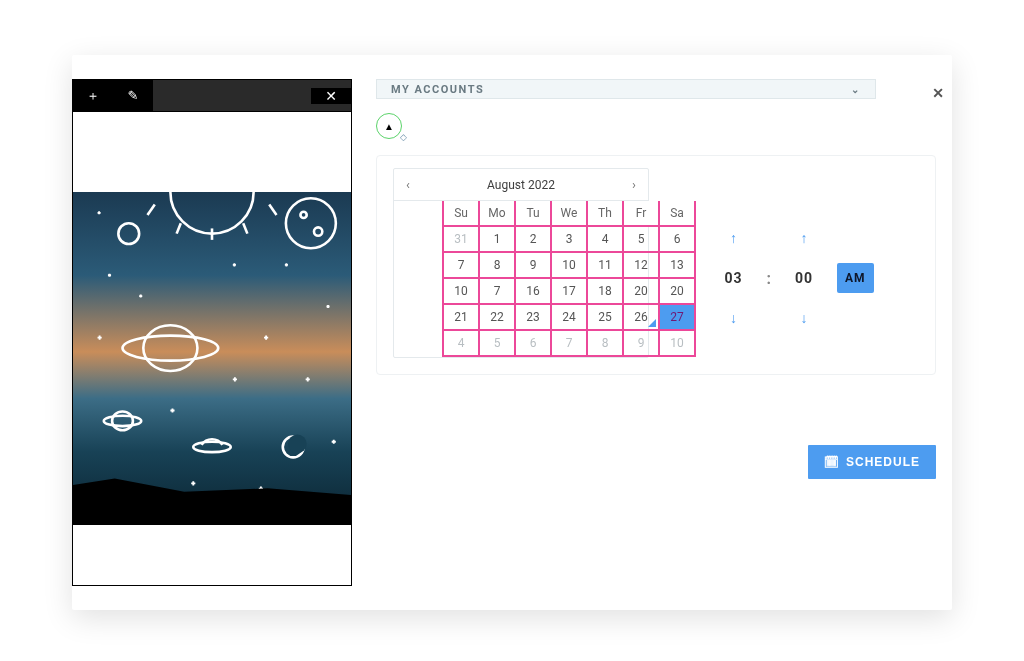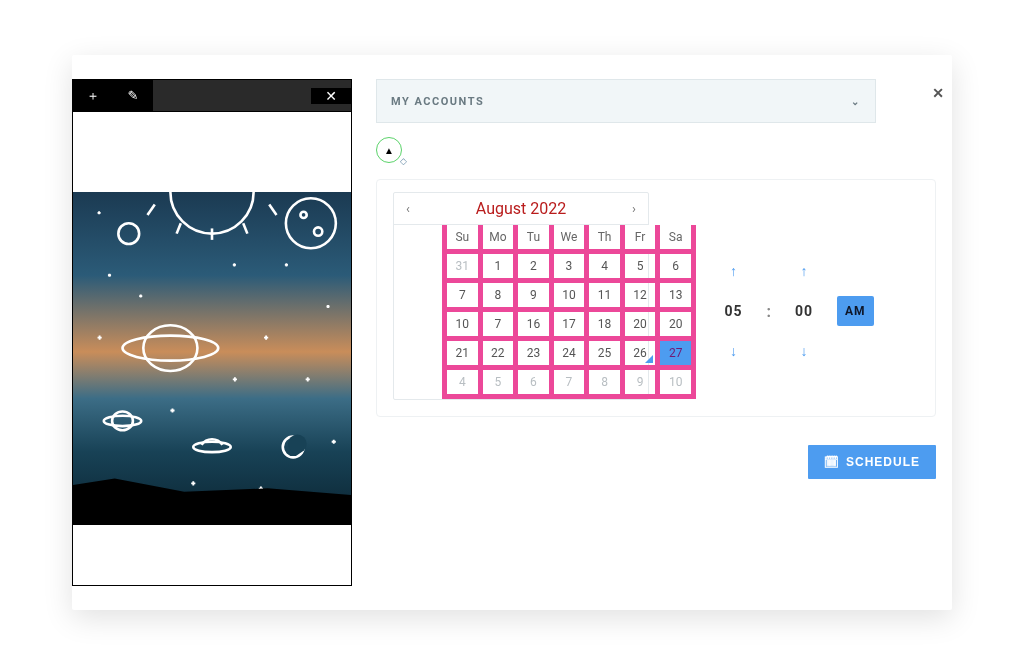--- a/index.html
+++ b/index.html
@@ -78,21 +78,21 @@
     position:relative;
   }
   .close-modal {
     position:absolute; top:30px; right:16px;
     color:#555; font-size:14px; font-weight:bold; cursor:pointer;
   }
   .accounts-bar {
     width: 500px;
     border:1px solid #dfe7ea;
     background:#f1f6f8;
-    height:44px;
+    height:20px;
     display:flex; align-items:center;
     padding:0 14px;
     color:#6a7a82;
     font-size:11px;
     letter-spacing:1.5px;
     font-weight:700;
     cursor:pointer;
   }
   .accounts-bar .chev { margin-left:auto; font-size:10px; color:#6a7a82; }
   .avatar-row { margin-top:14px; display:flex; align-items:center; }
@@ -118,25 +118,25 @@
     width:256px;
     font-size:12.5px;
     color:#555;
   }
   .cal-head {
     display:flex; align-items:center; justify-content:space-between;
     padding:6px 8px;
     border-bottom:1px solid #e4e9ec;
   }
   .cal-nav { color:#777; cursor:pointer; font-size:13px; padding:2px 4px; }
-  .cal-title { color:#b91c1c; font-size:16px; }
+  .cal-title { color:#404040; font-size:12px; }
   .cal-grid { width:100%; border-collapse:collapse;margin-left:48px; }
   .cal-grid th, .cal-grid td {
     width:14.28%; text-align:center; font-weight:400;
-    border:5px solid #ec4899; padding:5px 0; font-size:12px;
+    border:2px solid #ec4899; padding:5px 0; font-size:12px;
   }
   .cal-grid th { color:#666; background:#fff; border-top:none; }
   .cal-grid td.dim { color:#b8bec2; }
   .cal-grid td.pick { position:relative; }
   .cal-grid td.sel { background:#4d9cf0; color:#701a75; }
   .cal-grid td.today-mark::after{
     content:''; position:absolute; bottom:2px; right:2px;
     border:4px solid transparent; border-bottom-color:#4d9cf0; border-right-color:#4d9cf0;
   }
 
@@ -323,21 +323,21 @@
                 <td class="pick dim">9</td>
                 <td class="pick dim">10</td>
               </tr>
             </tbody>
         </table>
       </div>
 
       <div class="time">
         <div class="time-col">
           <span class="arrow"><span>↑</span></span>
-          <span class="time-val">05</span>
+          <span class="time-val">03</span>
           <span class="arrow"><span>↓</span></span>
         </div>
         <span class="colon">:</span>
         <div class="time-col">
           <span class="arrow"><span>↑</span></span>
           <span class="time-val">00</span>
           <span class="arrow"><span>↓</span></span>
         </div>
         <div class="ampm-col">
           <span class="arrow">↑</span>

